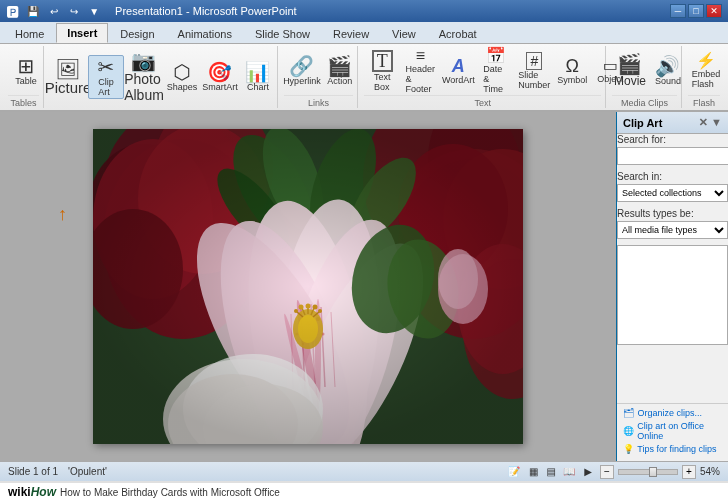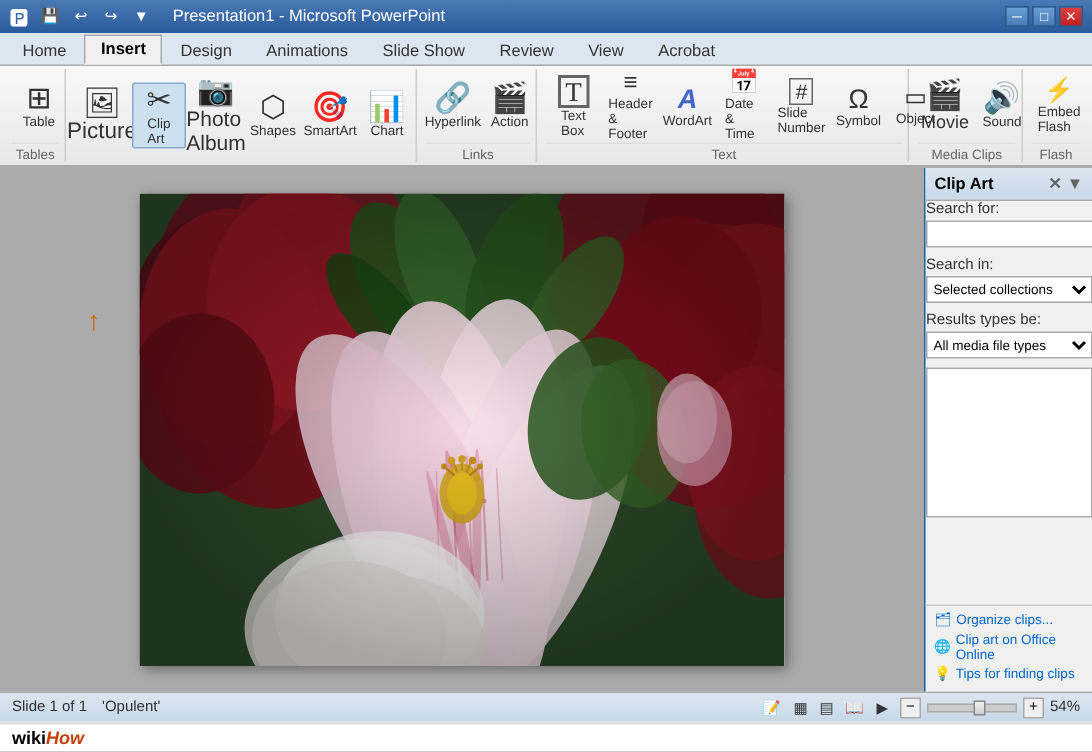--- a/index.html
+++ b/index.html
@@ -227,21 +227,21 @@
     .wiki-footer {
       height: 20px;
       background: white;
       border-top: 2px solid #e0e0e0;
       display: flex;
       align-items: center;
       padding: 0 8px;
       font-size: 10px;
     }
     .wiki-logo { font-weight: bold; font-size: 12px; color: #000; margin-right: 4px; }
-    .wiki-logo span { font-style: italic; color: #c2410c; }
+    .wiki-logo span { font-style: italic; color: #14532d; }
     .wiki-text { color: #333; }
 
     
     .arrow-indicator {
       position: absolute;
       left: 58px;
       top: 92px;
       color: #cc6600;
       font-size: 18px;
       font-weight: bold;
@@ -555,15 +555,16 @@
           <div class="zoom-thumb"></div>
         </div>
         <button style="width:14px;height:14px;font-size:10px;border:1px solid #aaa;background:#f0f0f0;cursor:pointer;">+</button>
         <span>54%</span>
       </div>
     </div>
   </div>
 
   <div class="wiki-footer">
     <span class="wiki-logo">wiki<span>How</span></span>
+    <span class="wiki-text">How to Make Birthday Cards with Microsoft Office</span>
   </div>
 
 </div>
 
 </body></html>

